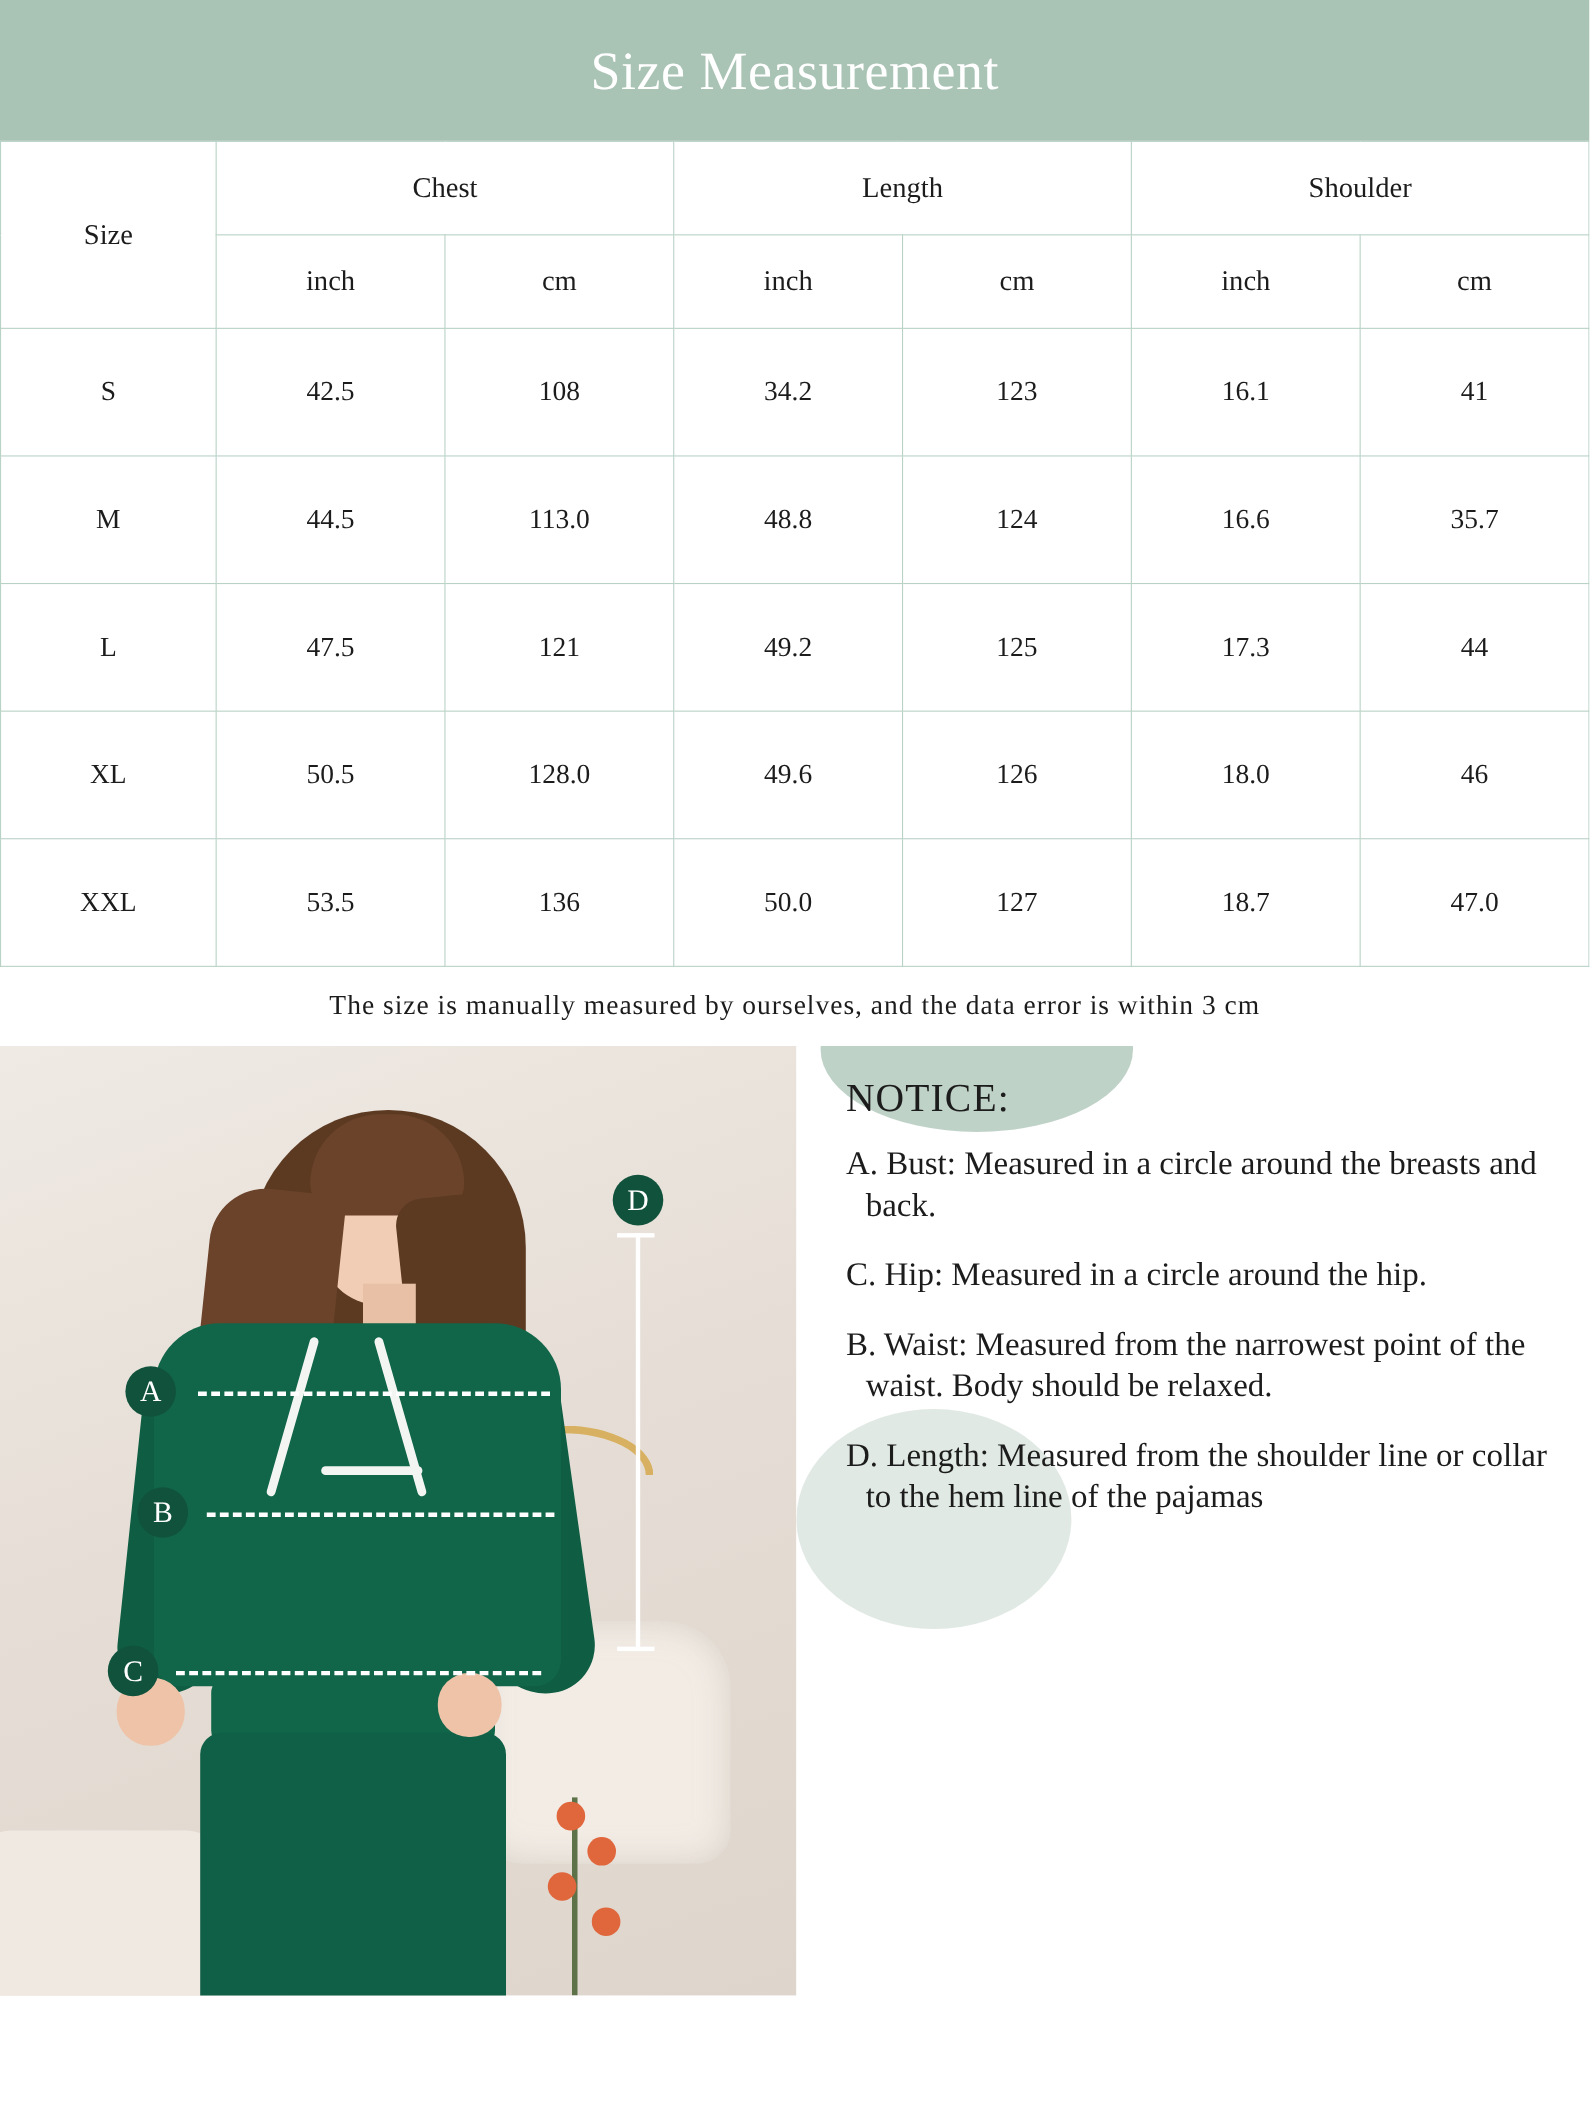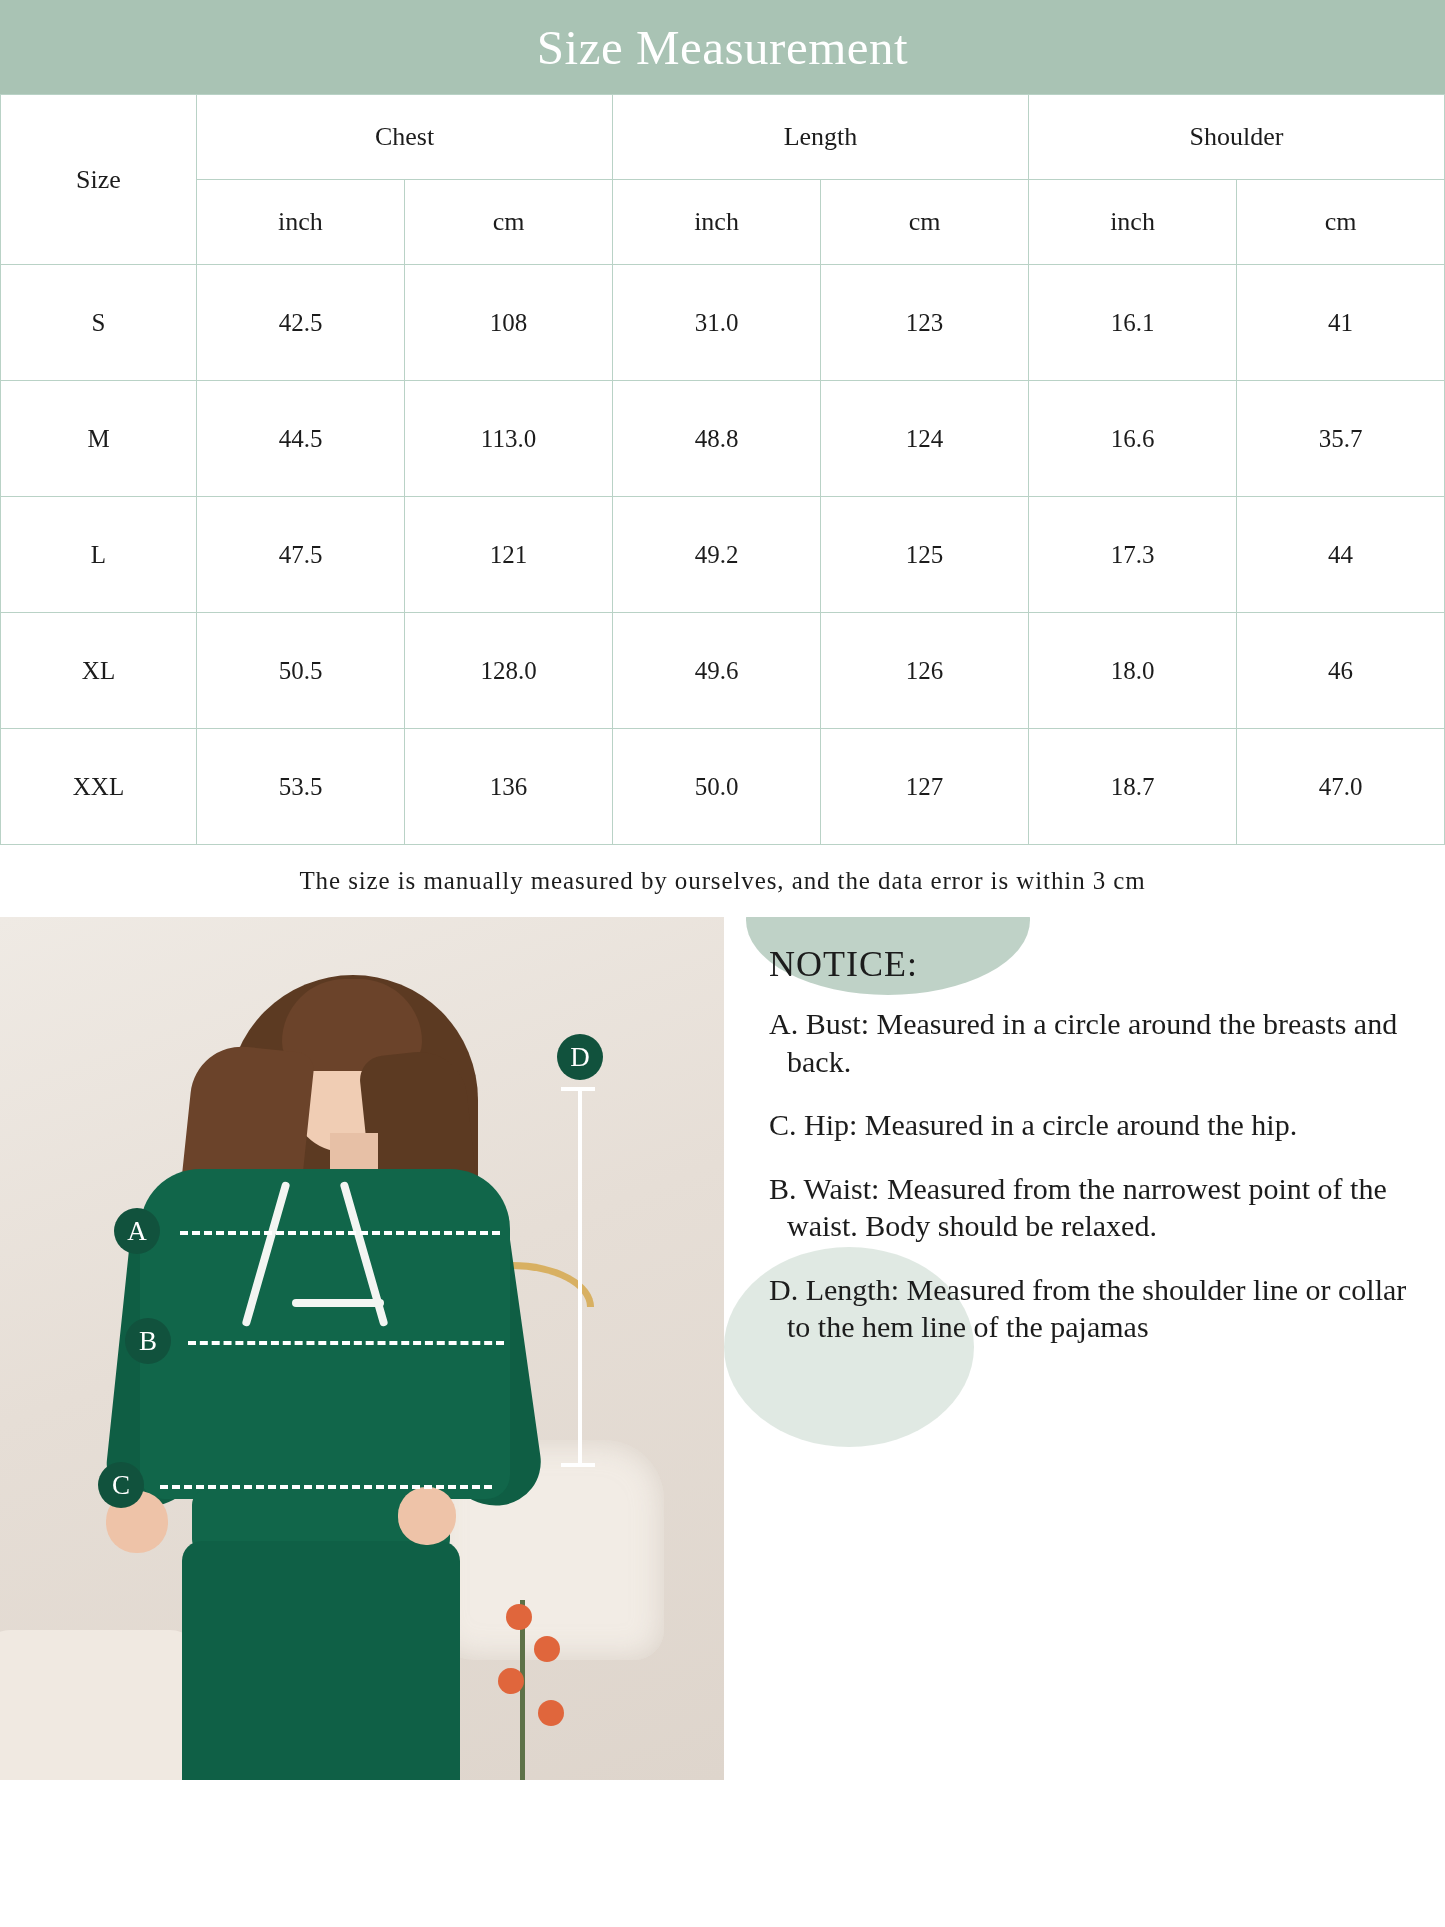--- a/index.html
+++ b/index.html
@@ -12,21 +12,21 @@
     height: 1927px;
     font-family: "Liberation Serif", serif;
     color: #1c1c1c;
     overflow: hidden;
     position: relative;
   }
 
   
   .header {
     background: #a9c3b4;
-    height: 94px;
+    height: 128px;
     display: flex;
     align-items: center;
     justify-content: center;
   }
   .header-title {
     color: #ffffff;
     font-size: 49px;
     letter-spacing: 0.5px;
     font-family: "Liberation Serif", serif;
   }
@@ -368,21 +368,21 @@
       <th>cm</th>
       <th>inch</th>
       <th>cm</th>
     </tr>
   </thead>
   <tbody>
     <tr>
       <td>S</td>
       <td>42.5</td>
       <td>108</td>
-      <td>31.0</td>
+      <td>34.2</td>
       <td>123</td>
       <td>16.1</td>
       <td>41</td>
     </tr>
     <tr>
       <td>M</td>
       <td>44.5</td>
       <td>113.0</td>
       <td>48.8</td>
       <td>124</td>

